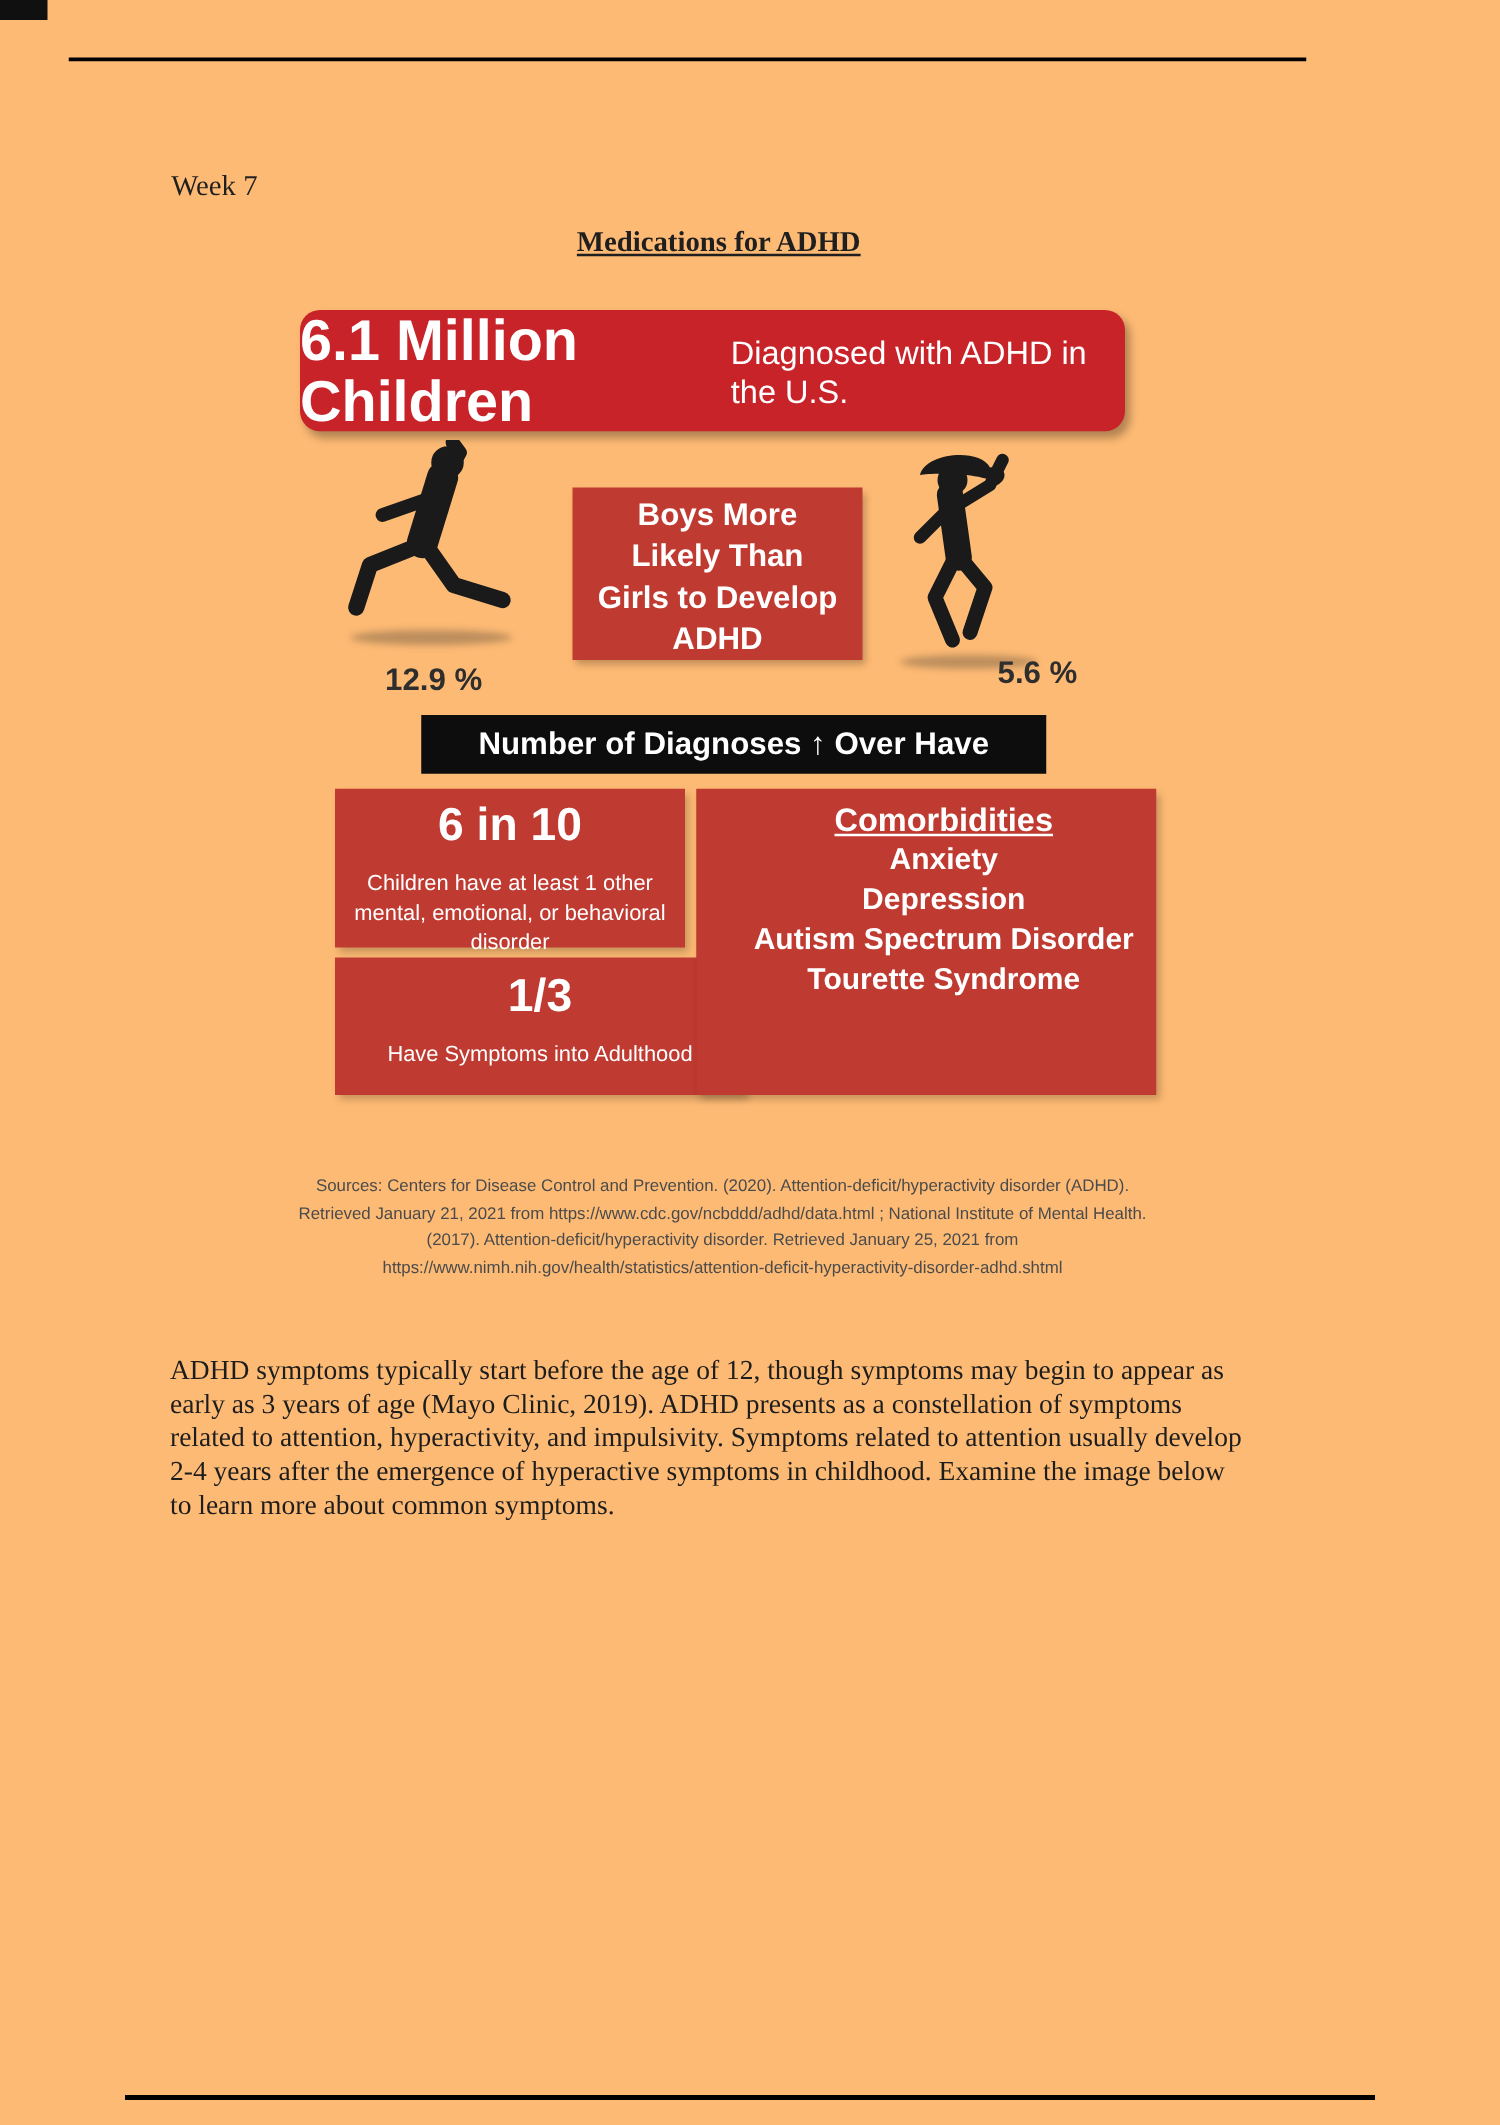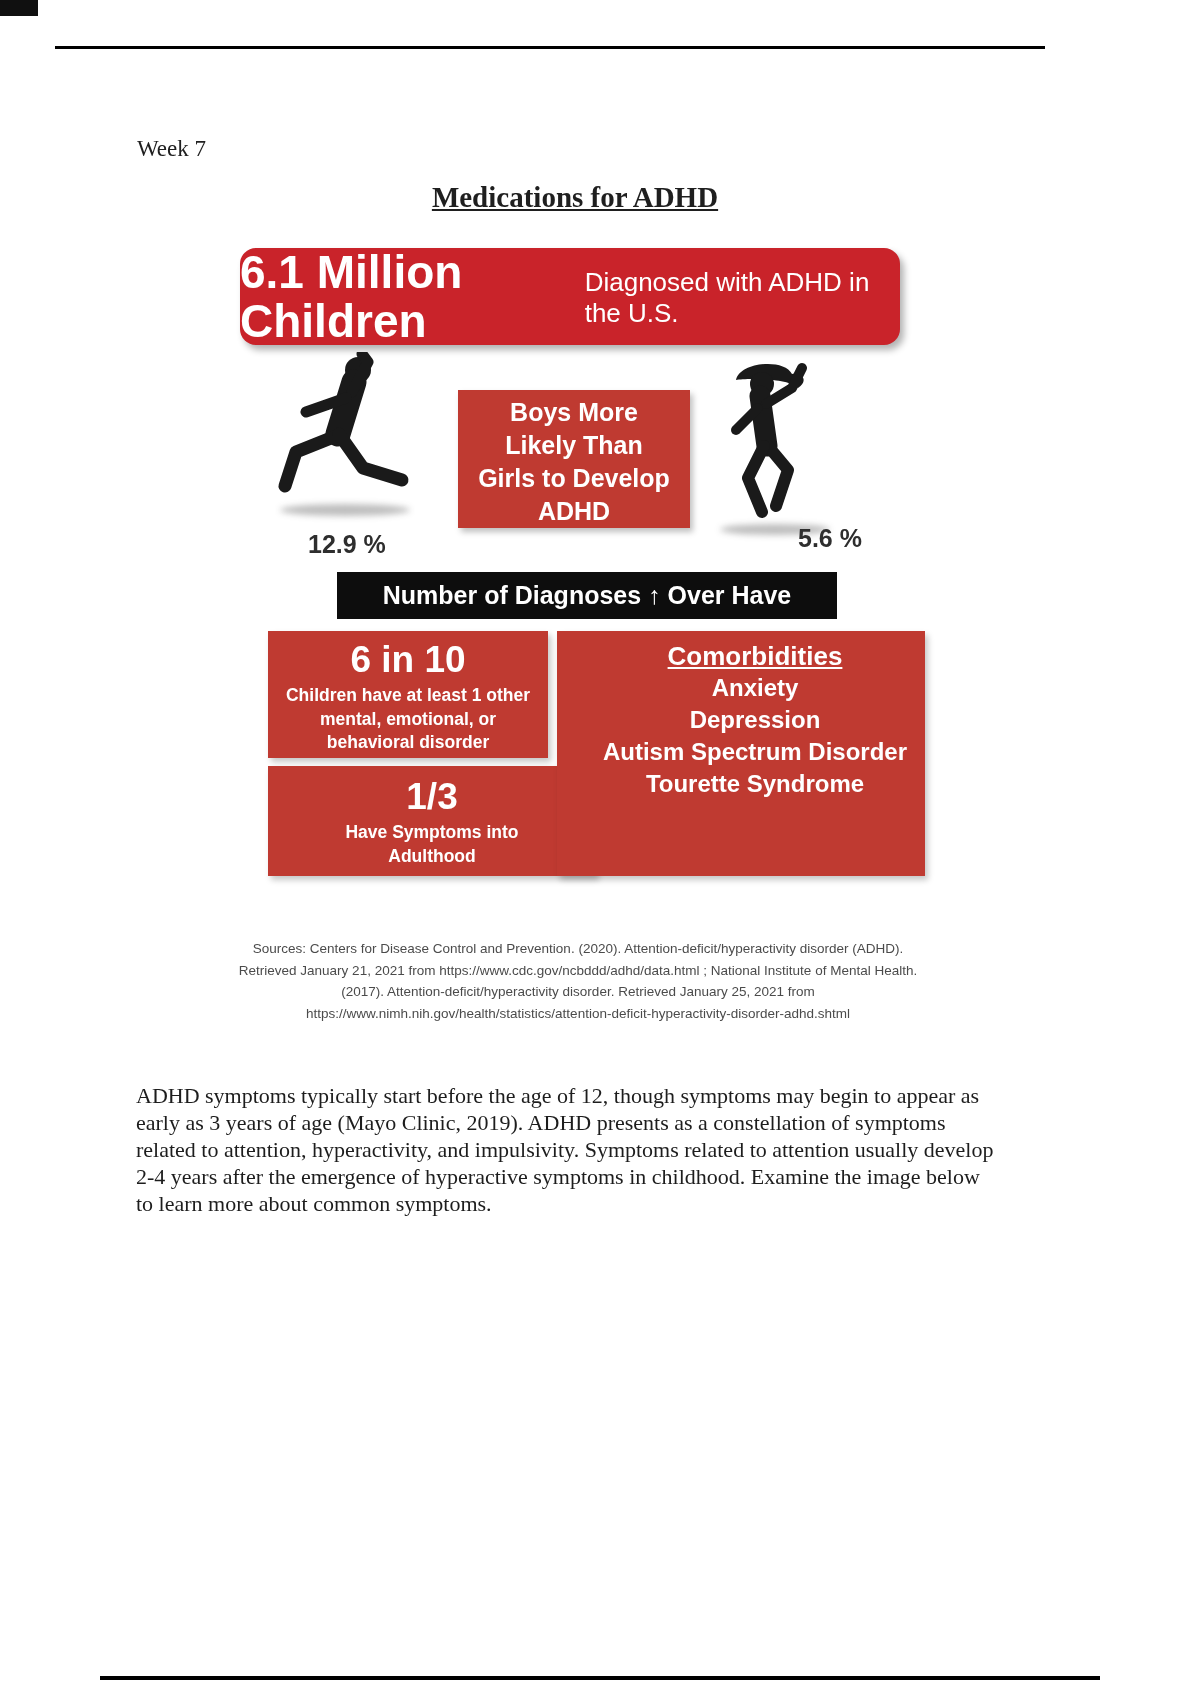--- a/index.html
+++ b/index.html
@@ -1,28 +1,28 @@
 <!DOCTYPE html>
 <html style="--banner-red: #c9232a; --box-red: #bf3a31; --bar-black: #0d0d0d;"><head>
 <meta charset="utf-8">
 <style>
   html,body { margin:0; padding:0; background:#e9e9e9; }
   .page {
     position:relative; width:1200px; height:1700px; margin:0 auto;
-    background:#ffffff; overflow:hidden;
+    background:#fdba74; overflow:hidden;
     font-family:"Liberation Serif", serif; color:#1f1f1f;
   }
   .rule { position:absolute; background:#000; }
   .corner-mark { position:absolute; left:0; top:0; width:38px; height:16px; background:#101010; }
 
   .week-label { position:absolute; left:137px; top:136px; font-size:23px; }
 
   .doc-title {
     position:absolute; left:85px; top:181px; width:980px;
-    text-align:center; font-size:29px; font-weight:bold; text-decoration:underline;
+    text-align:center; font-size:23px; font-weight:bold; text-decoration:underline;
   }
 
   
   .info { font-family:"Liberation Sans", sans-serif; }
 
   .banner {
     position:absolute; left:240px; top:248px; width:660px; height:97px;
     background:var(--banner-red, #c9232a); border-radius:16px;
     box-shadow:4px 5px 7px rgba(0,0,0,0.30);
     display:flex; flex-direction:row; align-items:center; justify-content:center;
@@ -62,22 +62,22 @@
   .red-box {
     position:absolute; background:var(--box-red, #bf3a31); color:#fff;
     text-align:center; box-shadow:3px 4px 6px rgba(0,0,0,0.22);
   }
   .box-six   { left:268px; top:631px; width:280px; height:127px; }
   .box-third { left:268px; top:766px; width:328px; height:110px; }
   .box-comorb{ left:557px; top:631px; width:340px; height:245px;padding-left:28px; }
 
   .stat-value { font-size:37px; font-weight:bold; margin-top:8px; }
   .stat-caption {
-    font-size:17.5px; font-weight:700; line-height:1.35;
-    width:252px; margin:3px auto 0;
+    font-size:17.5px; font-weight:400; line-height:1.35;
+    width:252px; margin:14px auto 0;
   }
   .box-third .stat-value { margin-top:10px; }
 
   .comorb-title {
     font-size:26px; font-weight:bold; text-decoration:underline; margin-top:10px;
   }
   .comorb-item { font-size:24px; font-weight:600; line-height:1.33; }
   .comorb-item.wrap-narrow { max-width:215px; margin:0 auto; }
 
   .sources {

